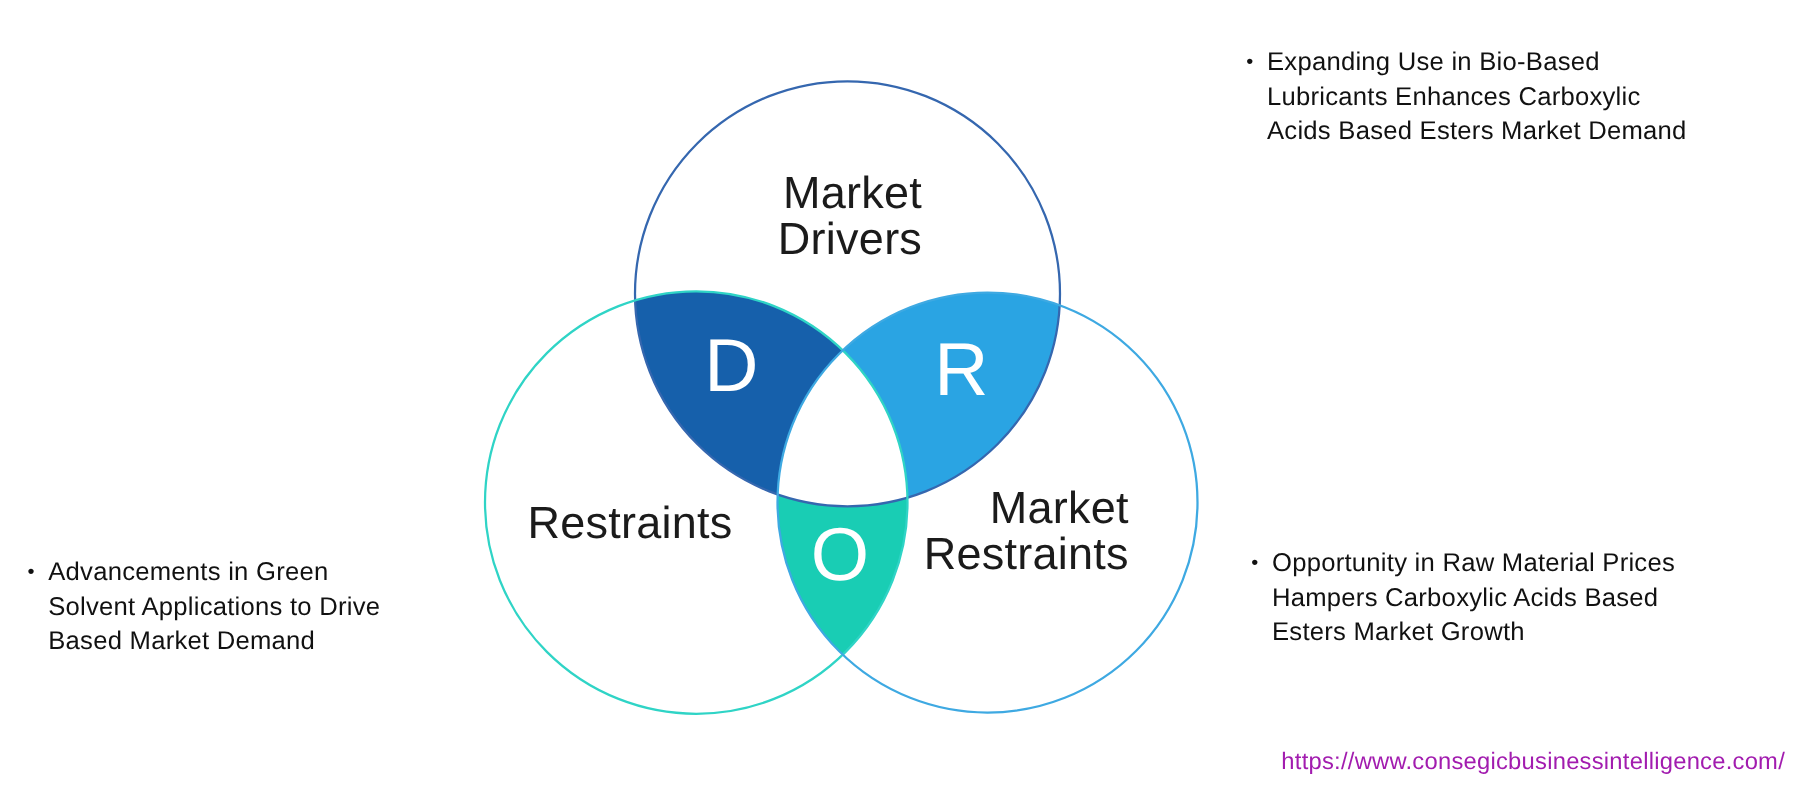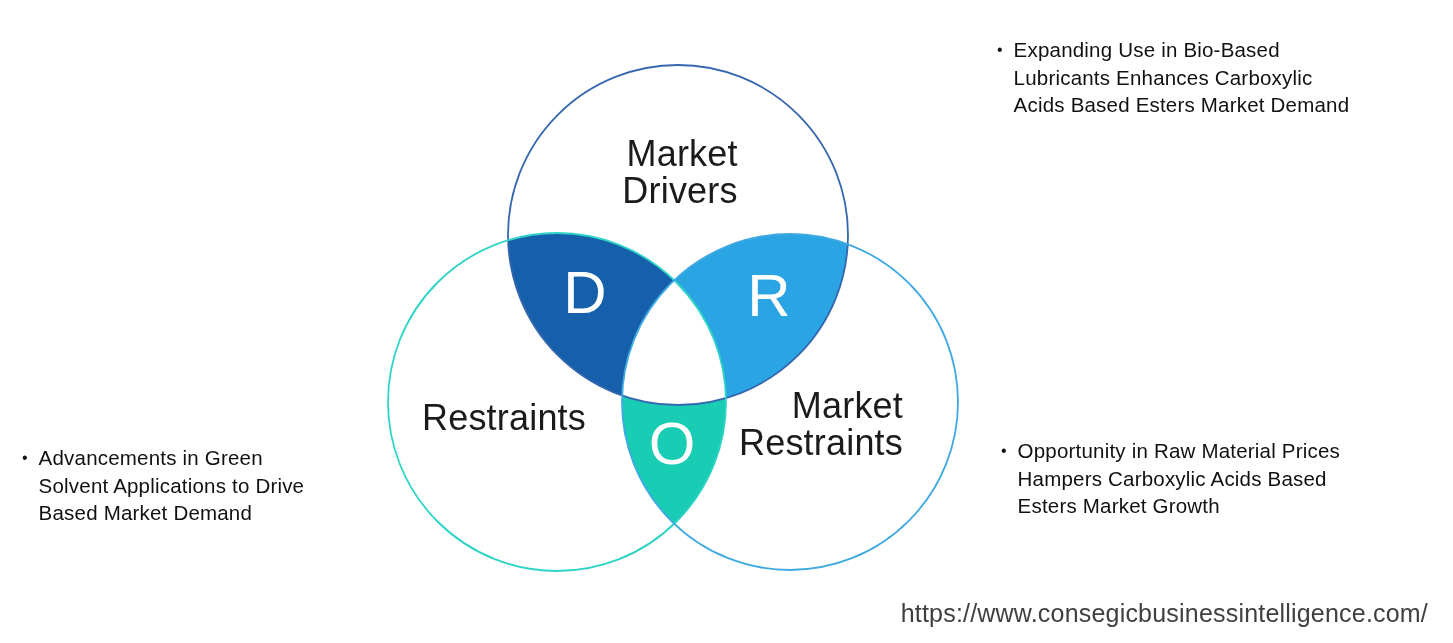--- a/index.html
+++ b/index.html
@@ -50,22 +50,22 @@
   .annotation .ann-text {
     font-size: 20.5px;
     line-height: 27.5px;
     letter-spacing: 0.2px;
     white-space: pre-line;
   }
   .footer-url {
     position: absolute;
     right: 25px;
     top: 599px;
-    font-size: 25px;
-    color: #404040;
+    font-size: 19px;
+    color: #a21caf;
     letter-spacing: 0.2px;
   }
 </style>
 </head>
 <body>
 
 <div class="canvas">
 
   <svg class="venn-svg" viewBox="0 0 1453 643" aria-hidden="true">
     <defs>

